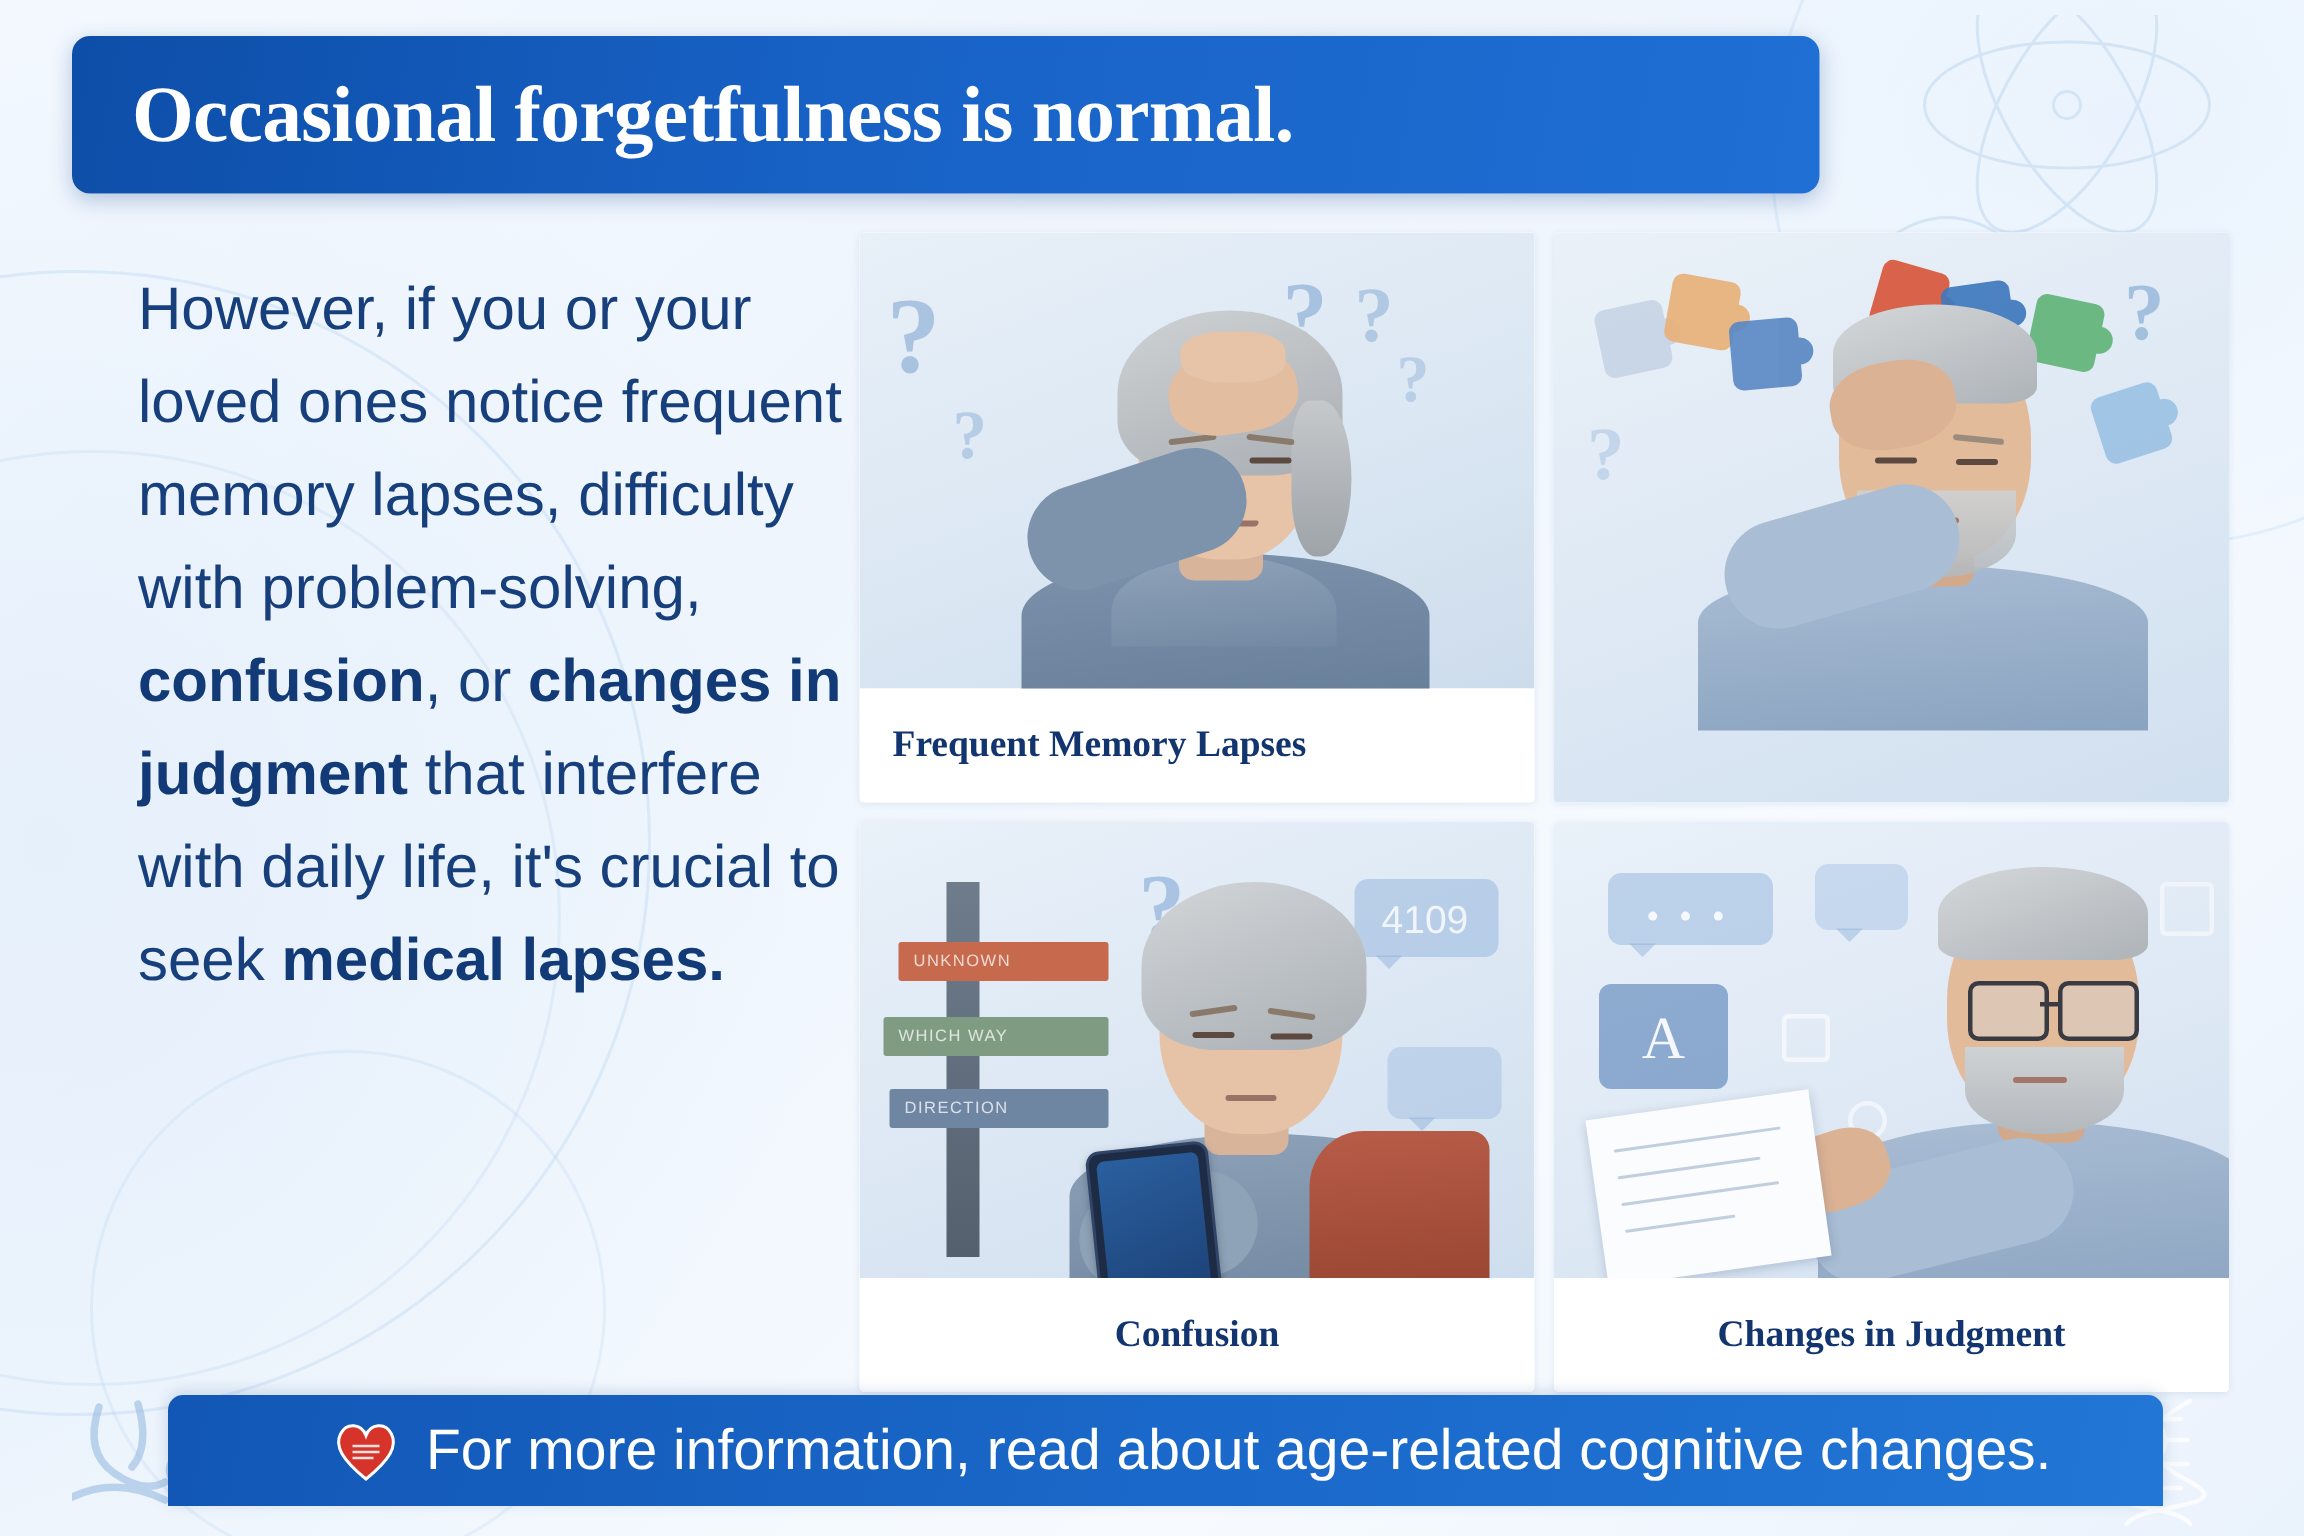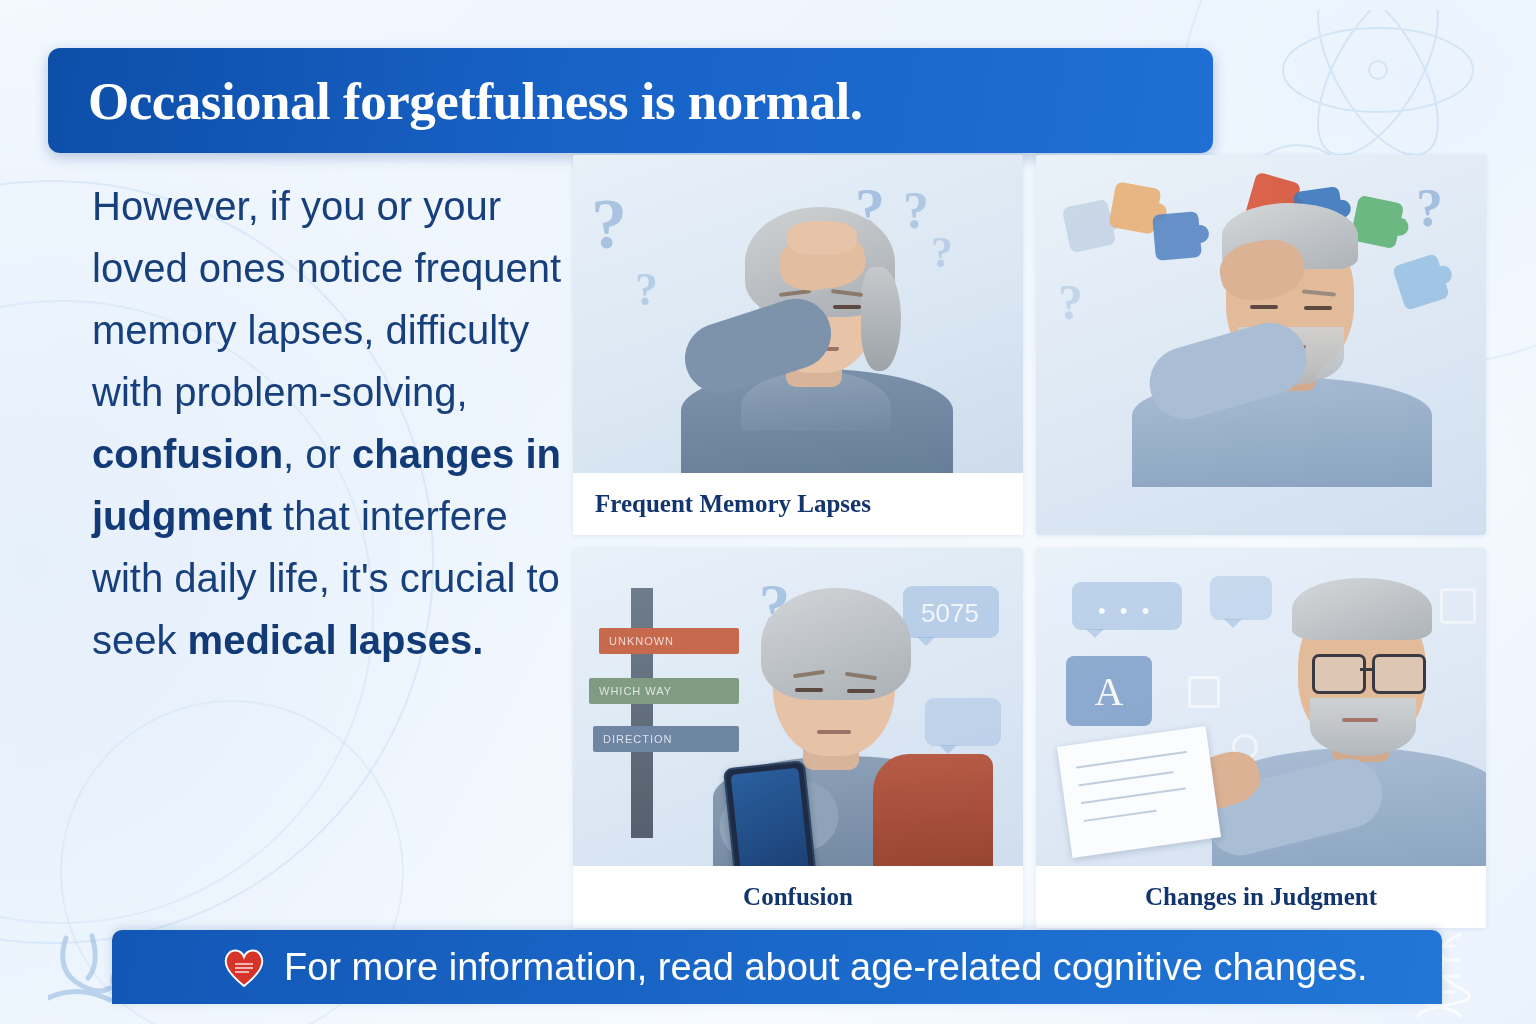--- a/index.html
+++ b/index.html
@@ -44,21 +44,21 @@
     width: 290px;
     height: 175px;
     opacity: 0.5;
     pointer-events: none;
   }
 
   
   #header-banner {
     position: absolute;
     left: 48px;
-    top: 48px;
+    top: 24px;
     width: 1165px;
     height: 105px;
     background: linear-gradient(100deg, #0d4ea8 0%, #1862c6 45%, #1f6fd4 100%);
     border-radius: 12px;
     box-shadow: 0 4px 14px rgba(20, 70, 140, 0.28);
     display: flex;
     align-items: center;
     padding-left: 40px;
     box-sizing: border-box;
   }
@@ -132,21 +132,21 @@
     display: flex;
     flex-direction: column;
     position: relative;
   }
   .card-photo {
     position: relative;
     flex: 1 1 auto;
     overflow: hidden;
   }
   .card-caption {
-    height: 62px;
+    height: 76px;
     display: flex;
     align-items: center;
     padding-left: 22px;
     color: #12356f;
     font-size: 25px;
     font-weight: bold;
     font-family: "Liberation Serif", serif;
     background: #ffffff;
     box-sizing: border-box;
   }
@@ -412,21 +412,21 @@
 
     <div class="card">
       <div class="card-photo">
         <div class="scene scene-bg-3">
           <div class="signpost" style="left:58px; top:40px; width:22px; height:250px; background:linear-gradient(180deg,#6e7c8c,#55606e);"></div>
           <div class="sign" style="left:26px; top:80px; width:140px; background:#c6694d;">UNKNOWN</div>
           <div class="sign" style="left:16px; top:130px; width:150px; background:#7f9b82;">WHICH WAY</div>
           <div class="sign" style="left:20px; top:178px; width:146px; background:#6f86a3;">DIRECTION</div>
           <span class="qmark" style="left:186px; top:22px; font-size:62px; color:rgba(110,155,205,0.5);">?</span>
           <div class="bubble" style="left:330px; top:38px; width:96px; height:52px;"></div>
-          <div style="position:absolute; left:348px; top:50px; color:rgba(255,255,255,0.8); font-size:26px; font-family:'Liberation Sans',sans-serif;">5075</div>
+          <div style="position:absolute; left:348px; top:50px; color:rgba(255,255,255,0.8); font-size:26px; font-family:'Liberation Sans',sans-serif;">4109</div>
           <div class="bubble" style="left:352px; top:150px; width:76px; height:48px; background:rgba(130,170,215,0.30);"></div>
 
           <div class="person" style="left:0; top:0; width:450px; height:318px;">
             <div class="torso" style="left:140px; top:208px; width:262px; height:120px; background:linear-gradient(175deg,#8ea2b8,#70869f);"></div>
             <div class="torso" style="left:300px; top:206px; width:120px; height:124px; background:linear-gradient(175deg,#b85c47,#93422f); border-radius:30% 10% 0 0;"></div>
             <div class="neck" style="left:230px; top:176px; width:56px; height:46px; background:#d8b49b;"></div>
             <div class="head" style="left:200px; top:56px; width:122px; height:152px; background:#e6c2a6;"></div>
             <div class="hair" style="left:188px; top:40px; width:150px; height:112px; background:linear-gradient(160deg,#d2d5d8,#aab0b5); border-radius:55% 55% 36% 36%;"></div>
             <div class="brow" style="left:220px; top:124px; width:32px; transform:rotate(-8deg);"></div>
             <div class="brow" style="left:272px; top:126px; width:32px; transform:rotate(8deg);"></div>

